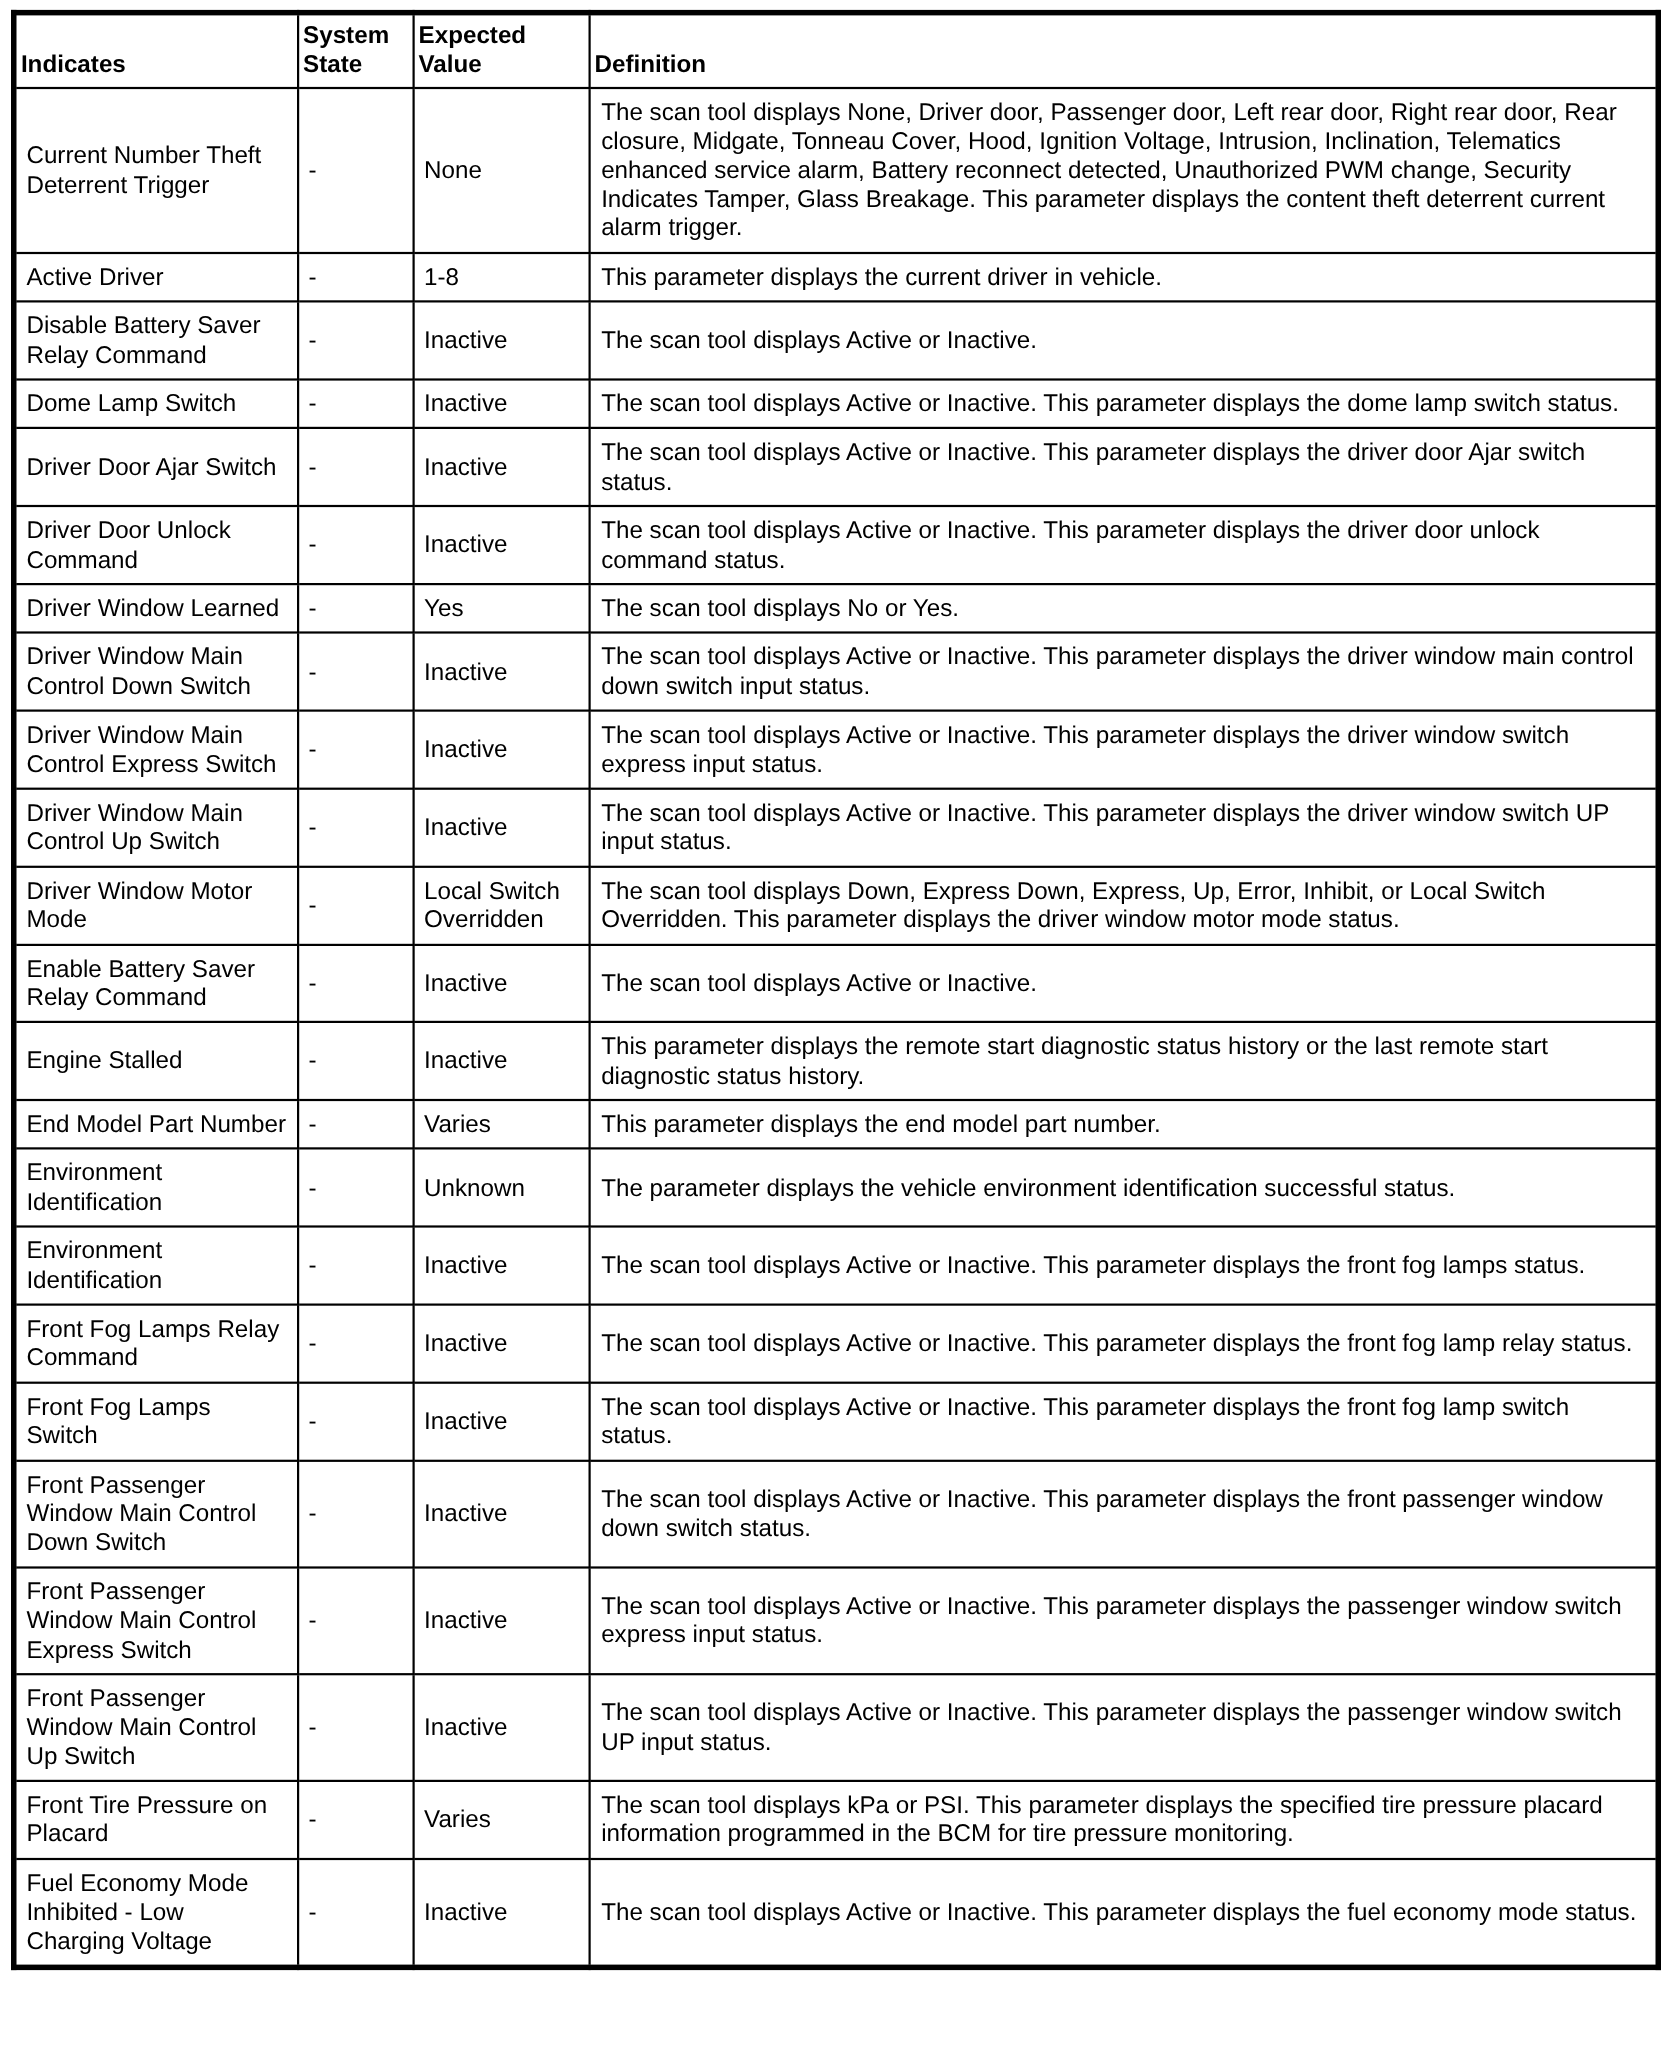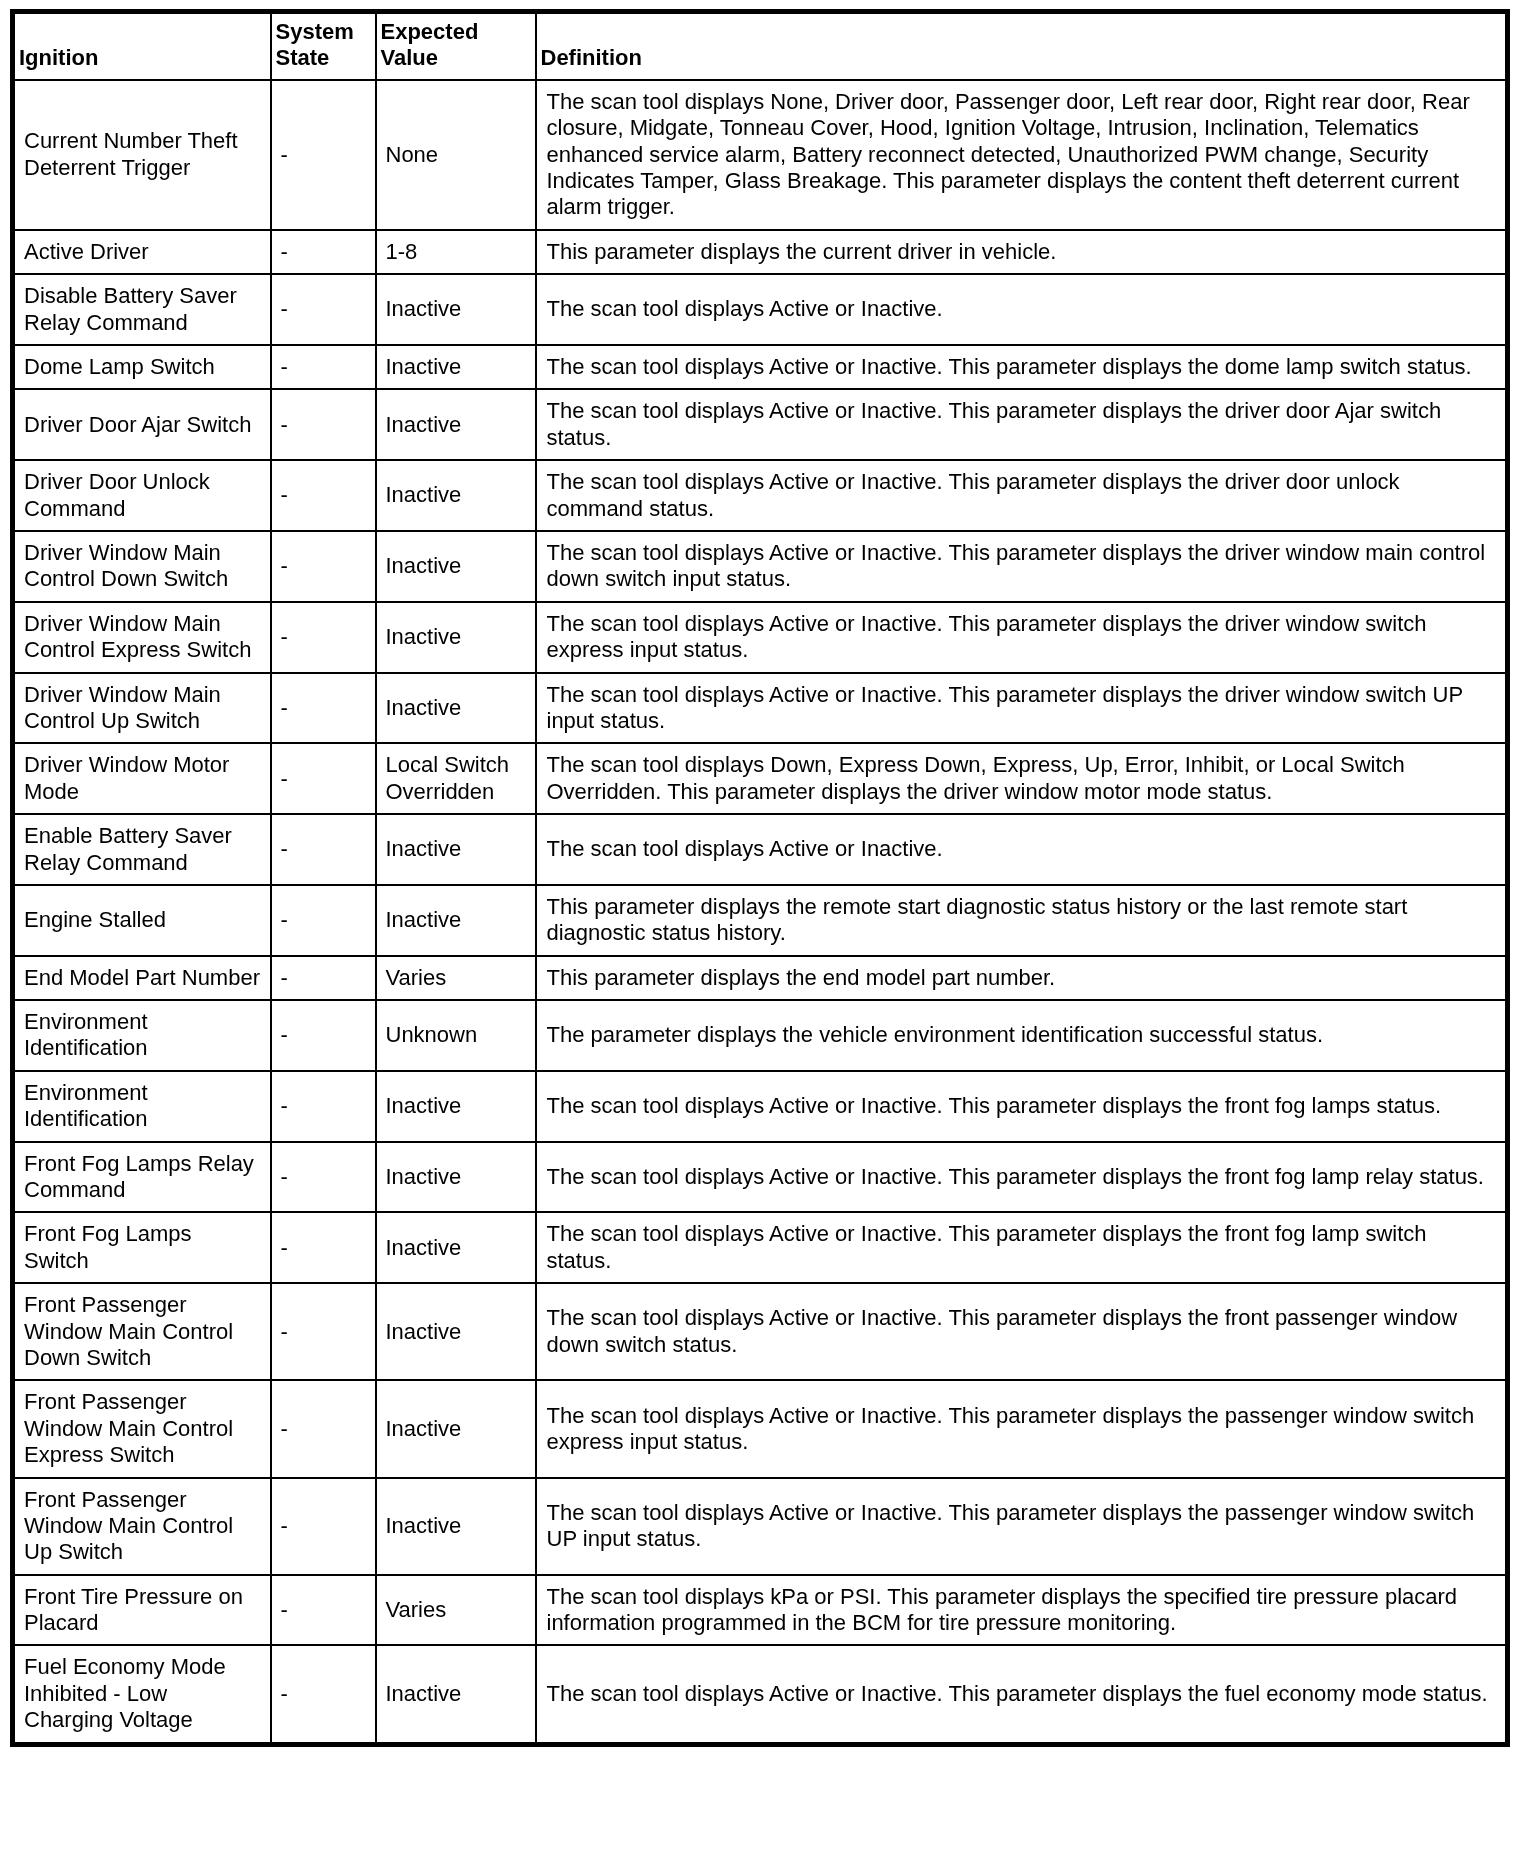--- a/index.html
+++ b/index.html
@@ -54,21 +54,21 @@
 <div class="page">
   <table class="param-table">
     <colgroup>
       <col class="c-parameter">
       <col class="c-state">
       <col class="c-expected">
       <col class="c-definition">
     </colgroup>
     <thead>
       <tr>
-        <th>Ignition</th>
+        <th>Indicates</th>
         <th>System State</th>
         <th>Expected Value</th>
         <th>Definition</th>
       </tr>
     </thead>
     <tbody id="table-body">
         <tr>
           <td class="cell-parameter">Current Number Theft Deterrent Trigger</td>
           <td class="cell-system-state">-</td>
           <td class="cell-expected-value">None</td>
@@ -98,20 +98,26 @@
           <td class="cell-expected-value">Inactive</td>
           <td class="cell-definition">The scan tool displays Active or Inactive. This parameter displays the driver door Ajar switch status.</td>
         </tr>
         <tr>
           <td class="cell-parameter">Driver Door Unlock Command</td>
           <td class="cell-system-state">-</td>
           <td class="cell-expected-value">Inactive</td>
           <td class="cell-definition">The scan tool displays Active or Inactive. This parameter displays the driver door unlock command status.</td>
         </tr>
         <tr>
+          <td class="cell-parameter">Driver Window Learned</td>
+          <td class="cell-system-state">-</td>
+          <td class="cell-expected-value">Yes</td>
+          <td class="cell-definition">The scan tool displays No or Yes.</td>
+        </tr>
+        <tr>
           <td class="cell-parameter">Driver Window Main Control Down Switch</td>
           <td class="cell-system-state">-</td>
           <td class="cell-expected-value">Inactive</td>
           <td class="cell-definition">The scan tool displays Active or Inactive. This parameter displays the driver window main control down switch input status.</td>
         </tr>
         <tr>
           <td class="cell-parameter">Driver Window Main Control Express Switch</td>
           <td class="cell-system-state">-</td>
           <td class="cell-expected-value">Inactive</td>
           <td class="cell-definition">The scan tool displays Active or Inactive. This parameter displays the driver window switch express input status.</td>

